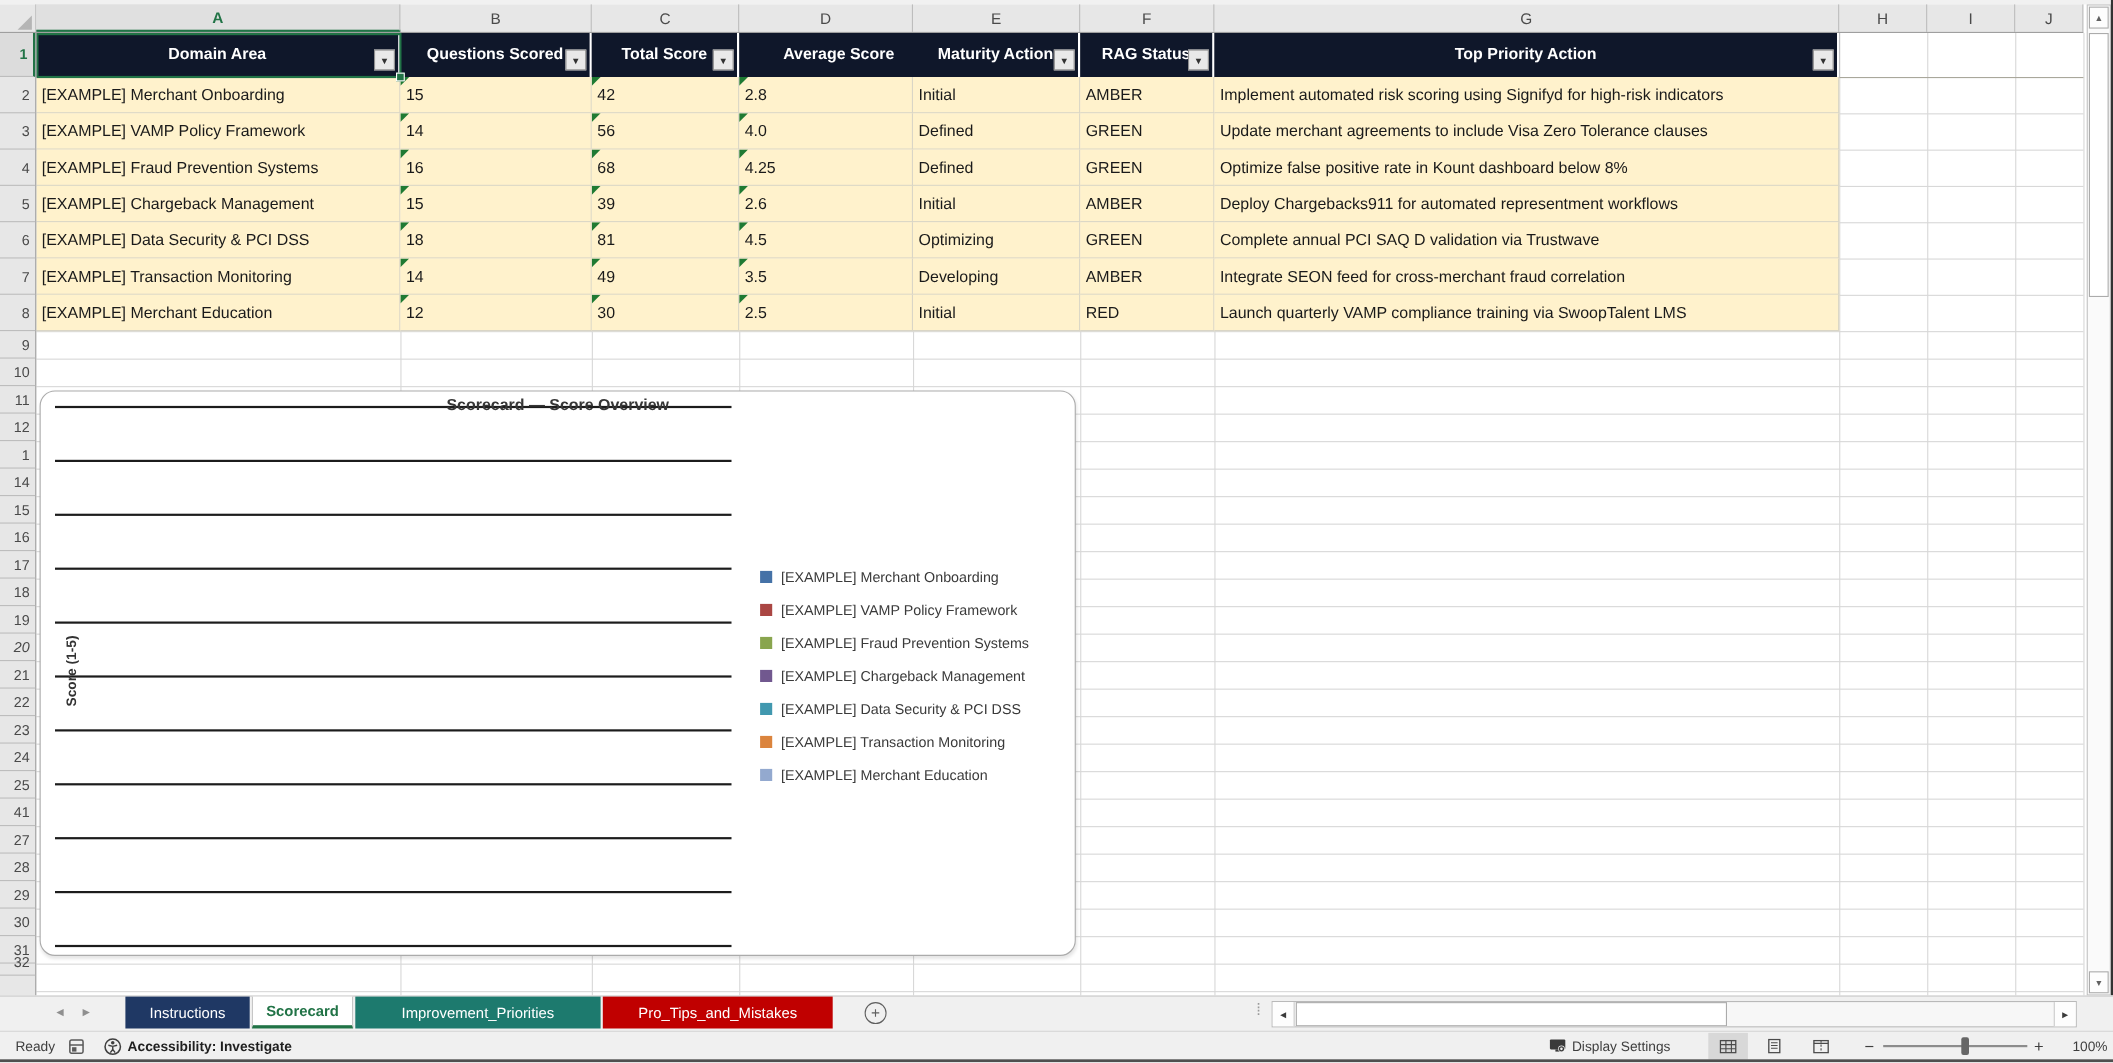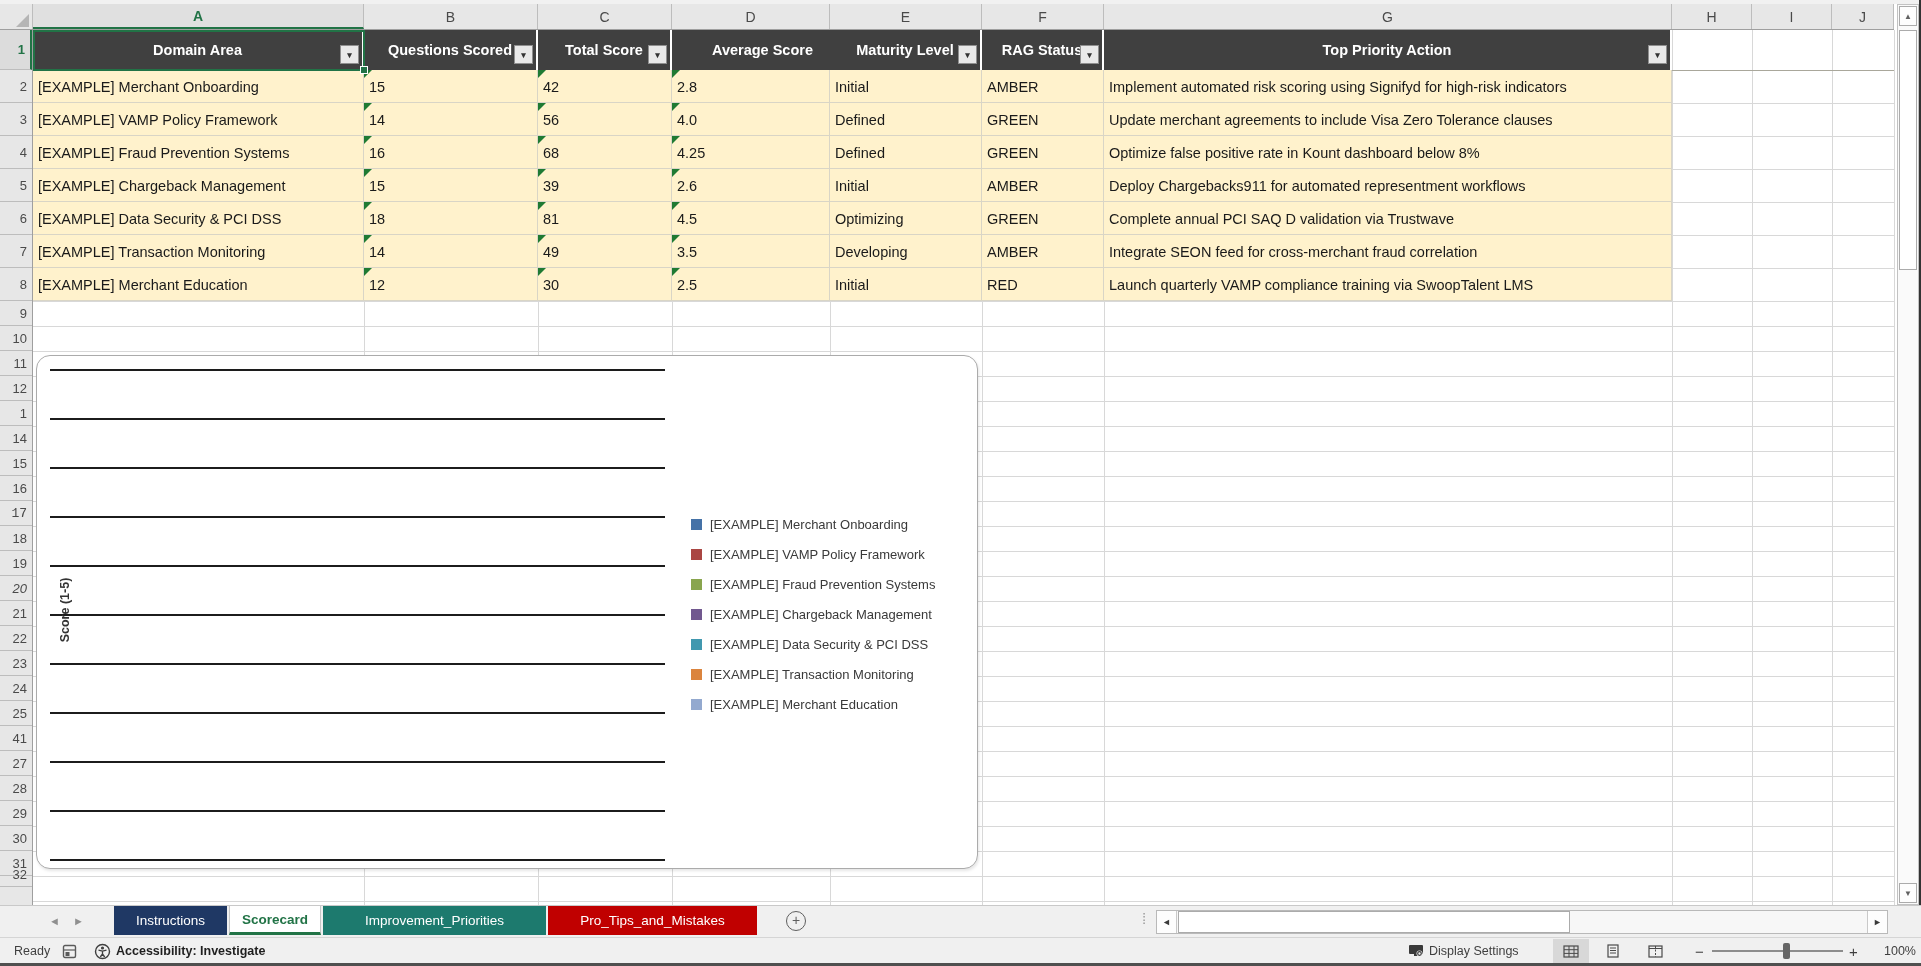--- a/index.html
+++ b/index.html
@@ -18,21 +18,21 @@
   .rowcell { position:absolute; left:0; width:32px; color:#4a4a4a; font-size:13px; display:flex; align-items:center; justify-content:flex-end; padding-right:5px; border-bottom:1px solid #bdbdbd; }
   .rowcell.sel { color:#217346; font-weight:bold; background:#dcdcdc; border-right:2px solid #217346; }
 
   .gridarea { position:absolute; left:33px; top:30px; width:1861px; height:875px; background:#fff; z-index:1; }
   .vline { position:absolute; top:0; width:1px; height:875px; background:#d8d8d8; }
   .hline { position:absolute; left:0; width:1861px; height:1px; background:#d8d8d8; }
   .hline.dark { background:#a9a79b; }
 
   
   .tbl { position:absolute; left:0; top:0; z-index:2; }
-  .thcell { position:absolute; top:30px; height:40px; background:#404040; color:#fff; font-weight:bold; font-size:14.5px; display:flex; align-items:center; justify-content:center; border-right:2px solid #fff; z-index:2; }
+  .thcell { position:absolute; top:30px; height:40px; background:#0f172a; color:#fff; font-weight:bold; font-size:14.5px; display:flex; align-items:center; justify-content:center; border-right:2px solid #fff; z-index:2; }
   .filterbtn { position:absolute; right:3px; top:15px; width:19px; height:19px; background:#e9e9e9; border:1px solid #8f8f8f; color:#333; font-size:9px; display:flex; align-items:center; justify-content:center; }
   .tdcell { position:absolute; background:#fff2cc; border-right:1px solid #d9d5c6; border-bottom:1px solid #d9d5c6; font-size:14.5px; color:#1a1a1a; display:flex; align-items:flex-end; padding:0 4px 7px 5px; overflow:hidden; white-space:nowrap; z-index:2; }
   .tri { position:absolute; left:0; top:0; width:0; height:0; border-top:8px solid #1f7a33; border-right:8px solid transparent; }
   .selbox { position:absolute; left:33px; top:30px; width:332px; height:41px; border:2px solid #217346; z-index:3; pointer-events:none; }
   .fillhandle { position:absolute; left:-8px; bottom:-8px; width:8px; height:8px; background:#217346; border:1.5px solid #fff; position:absolute; right:-5px; bottom:-5px; left:auto; }
 
   
   .chart { position:absolute; left:36px; top:355px; width:942px; height:514px; background:#fff; border:1.5px solid #ababab; border-radius:14px; box-shadow:1px 2px 3px rgba(0,0,0,0.10); z-index:4; }
   .chart-title { position:absolute; left:0; top:5px; width:100%; text-align:center; font-size:14.5px; font-weight:bold; color:#363636; }
   .cgrid { position:absolute; left:13px; width:615px; height:1.5px; background:#1c1c1c; }
@@ -132,21 +132,21 @@
       </div>
       <div class="thcell" style="left: 538px; width: 134px;">
         <div>Total Score</div>
         <div class="filterbtn">▾</div>
       </div>
       <div class="thcell" style="left: 672px; width: 183px;">
         <div>Average Score</div>
         <div class="filterbtn">▾</div>
       </div>
       <div class="thcell" style="left: 830px; width: 152px;">
-        <div>Maturity Level</div>
+        <div>Maturity Action</div>
         <div class="filterbtn">▾</div>
       </div>
       <div class="thcell" style="left: 982px; width: 122px;">
         <div>RAG Status</div>
         <div class="filterbtn">▾</div>
       </div>
       <div class="thcell" style="left: 1104px; width: 568px;">
         <div>Top Priority Action</div>
         <div class="filterbtn">▾</div>
       </div>
@@ -212,20 +212,21 @@
         <div class="cgrid" style="top: 111px;"></div>
         <div class="cgrid" style="top: 160px;"></div>
         <div class="cgrid" style="top: 209px;"></div>
         <div class="cgrid" style="top: 258px;"></div>
         <div class="cgrid" style="top: 307px;"></div>
         <div class="cgrid" style="top: 356px;"></div>
         <div class="cgrid" style="top: 405px;"></div>
         <div class="cgrid" style="top: 454px;"></div>
         <div class="cgrid" style="top: 503px;"></div>
       </div>
+    <div class="chart-title">Scorecard — Score Overview</div>
     <div class="ylab">Score (1-5)</div>
     <div class="legend" id="legend">
         <div class="legend-item">
           <div class="legend-swatch" style="background: rgb(69, 114, 167);"></div>
           <div class="legend-label">[EXAMPLE] Merchant Onboarding</div>
         </div>
         <div class="legend-item">
           <div class="legend-swatch" style="background: rgb(170, 70, 67);"></div>
           <div class="legend-label">[EXAMPLE] VAMP Policy Framework</div>
         </div>
@@ -277,21 +278,21 @@
       <div class="rowcell" style="top: 205px; height: 33px;">7</div>
       <div class="rowcell" style="top: 238px; height: 33px;">8</div>
       <div class="rowcell" style="top: 271px; height: 25px;">9</div>
       <div class="rowcell" style="top: 296px; height: 25px;">10</div>
       <div class="rowcell" style="top: 321px; height: 25px;">11</div>
       <div class="rowcell" style="top: 346px; height: 25px;">12</div>
       <div class="rowcell" style="top: 371px; height: 25px;">1</div>
       <div class="rowcell" style="top: 396px; height: 25px;">14</div>
       <div class="rowcell" style="top: 421px; height: 25px;">15</div>
       <div class="rowcell" style="top: 446px; height: 25px;">16</div>
-      <div class="rowcell" style="top: 471px; height: 25px; font-family: Liberation Mono, monospace;">17</div>
+      <div class="rowcell" style="top: 471px; height: 25px;">17</div>
       <div class="rowcell" style="top: 496px; height: 25px;">18</div>
       <div class="rowcell" style="top: 521px; height: 25px;">19</div>
       <div class="rowcell" style="top: 546px; height: 25px; font-style: italic;">20</div>
       <div class="rowcell" style="top: 571px; height: 25px;">21</div>
       <div class="rowcell" style="top: 596px; height: 25px;">22</div>
       <div class="rowcell" style="top: 621px; height: 25px;">23</div>
       <div class="rowcell" style="top: 646px; height: 25px;">24</div>
       <div class="rowcell" style="top: 671px; height: 25px;">25</div>
       <div class="rowcell" style="top: 696px; height: 25px;">41</div>
       <div class="rowcell" style="top: 721px; height: 25px;">27</div>

